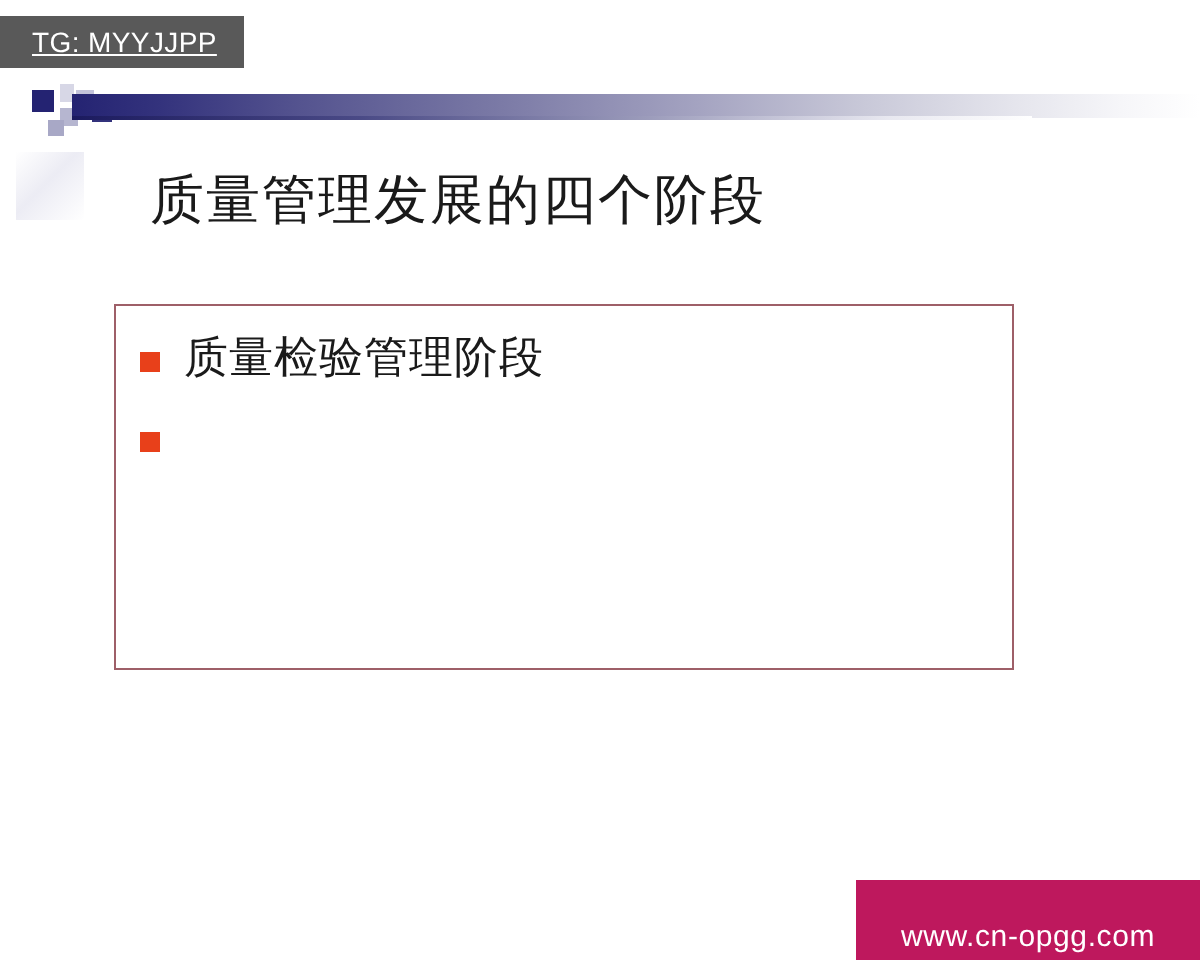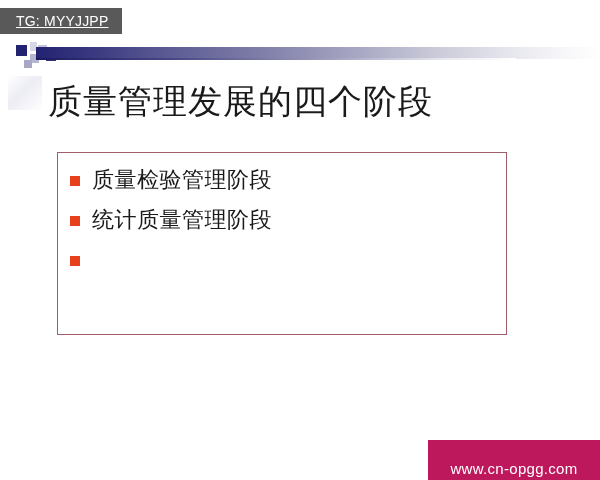--- a/index.html
+++ b/index.html
@@ -82,23 +82,23 @@
     left: 8px;
     top: 40px;
     width: 34px;
     height: 34px;
     background: linear-gradient(135deg, #ffffff 0%, #ececf4 45%, #ffffff 100%);
   }
 
   
   #title {
     position: absolute;
-    left: 48px;
+    left: 75px;
     top: 84px;
-    font-size: 34px;
+    font-size: 27px;
     line-height: 34px;
     color: #1a1a1a;
     font-family: "DejaVu Serif", "Liberation Serif", serif;
     font-weight: normal;
     letter-spacing: 1px;
     white-space: nowrap;
   }
 
   
   #content-box {
@@ -190,24 +190,20 @@
 
   <div id="content-box"></div>
 
   <ul id="bullet-list">
     <li>
       <span class="bullet-marker"></span>
       <span class="bullet-text">质量检验管理阶段</span>
     </li>
     <li>
       <span class="bullet-marker"></span>
-      <span class="bullet-text">统计质量管理阶段</span>
-    </li>
-    <li>
-      <span class="bullet-marker"></span>
     </li>
   </ul>
 
   <div id="site-badge">
     <span>www.cn-opgg.com</span>
   </div>
 
 </div>
 
 </body></html>

